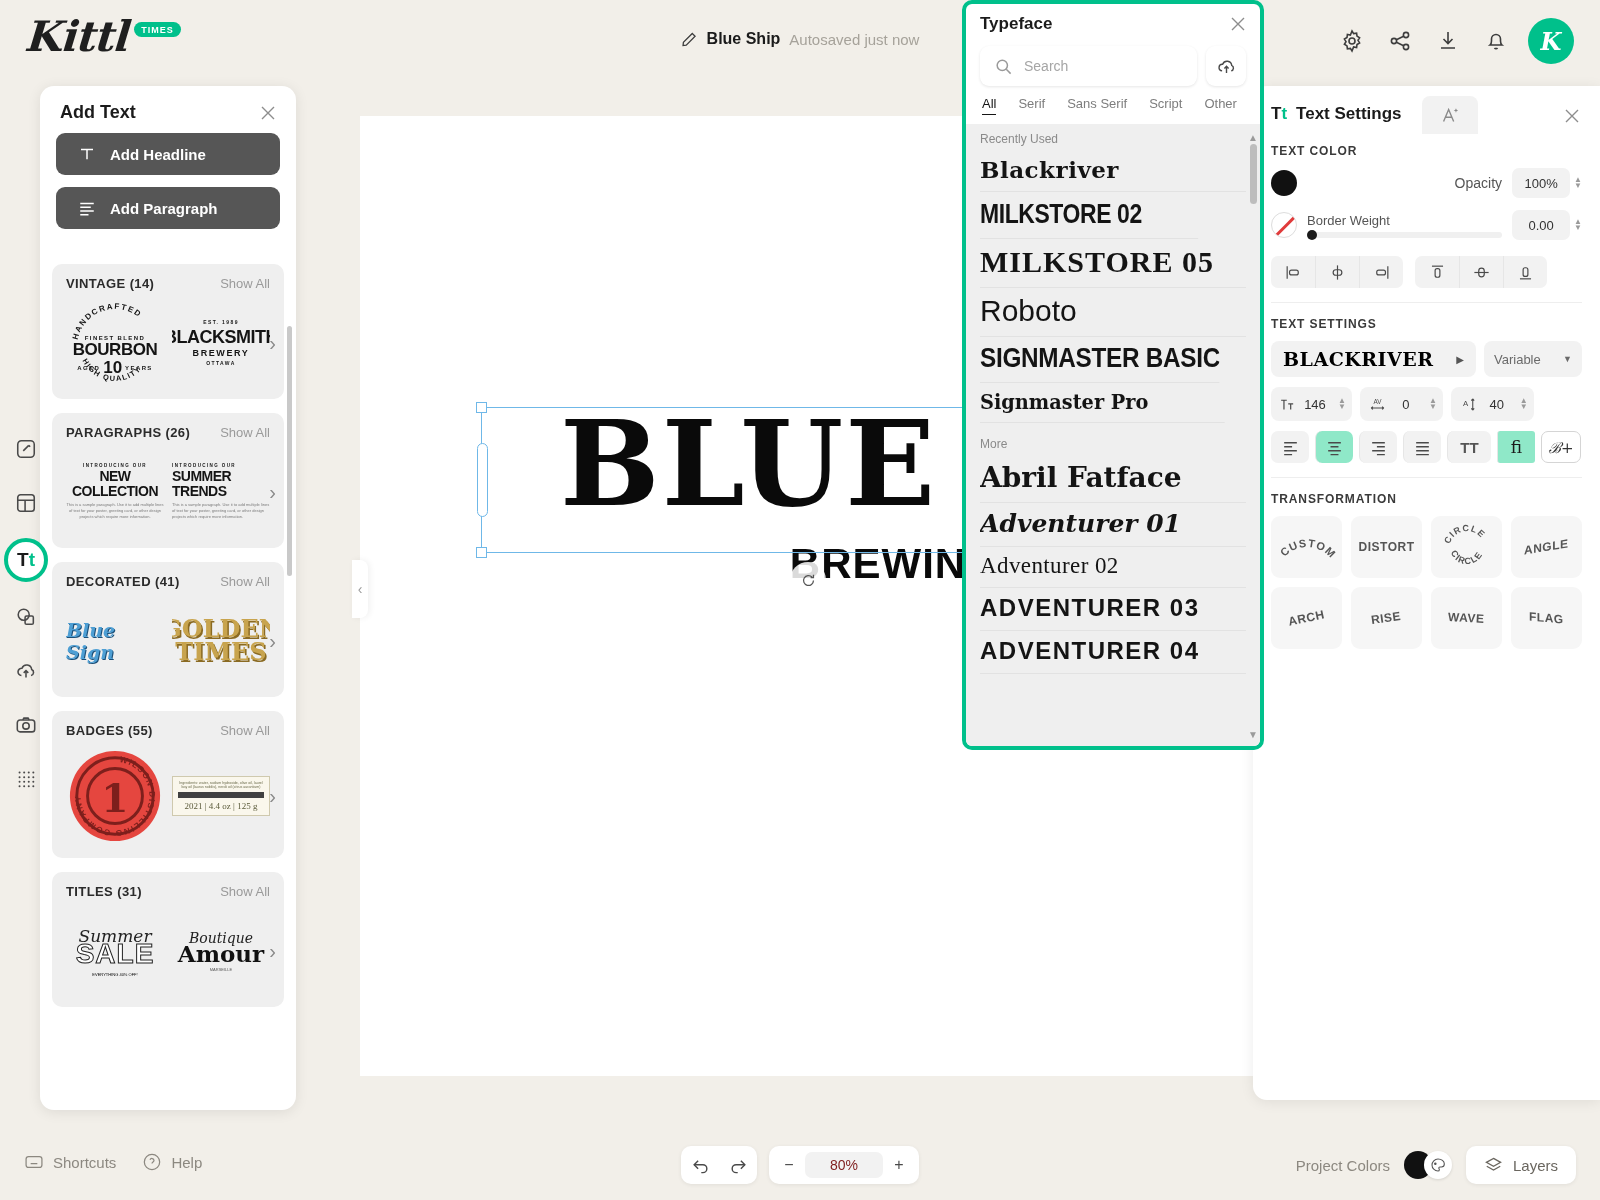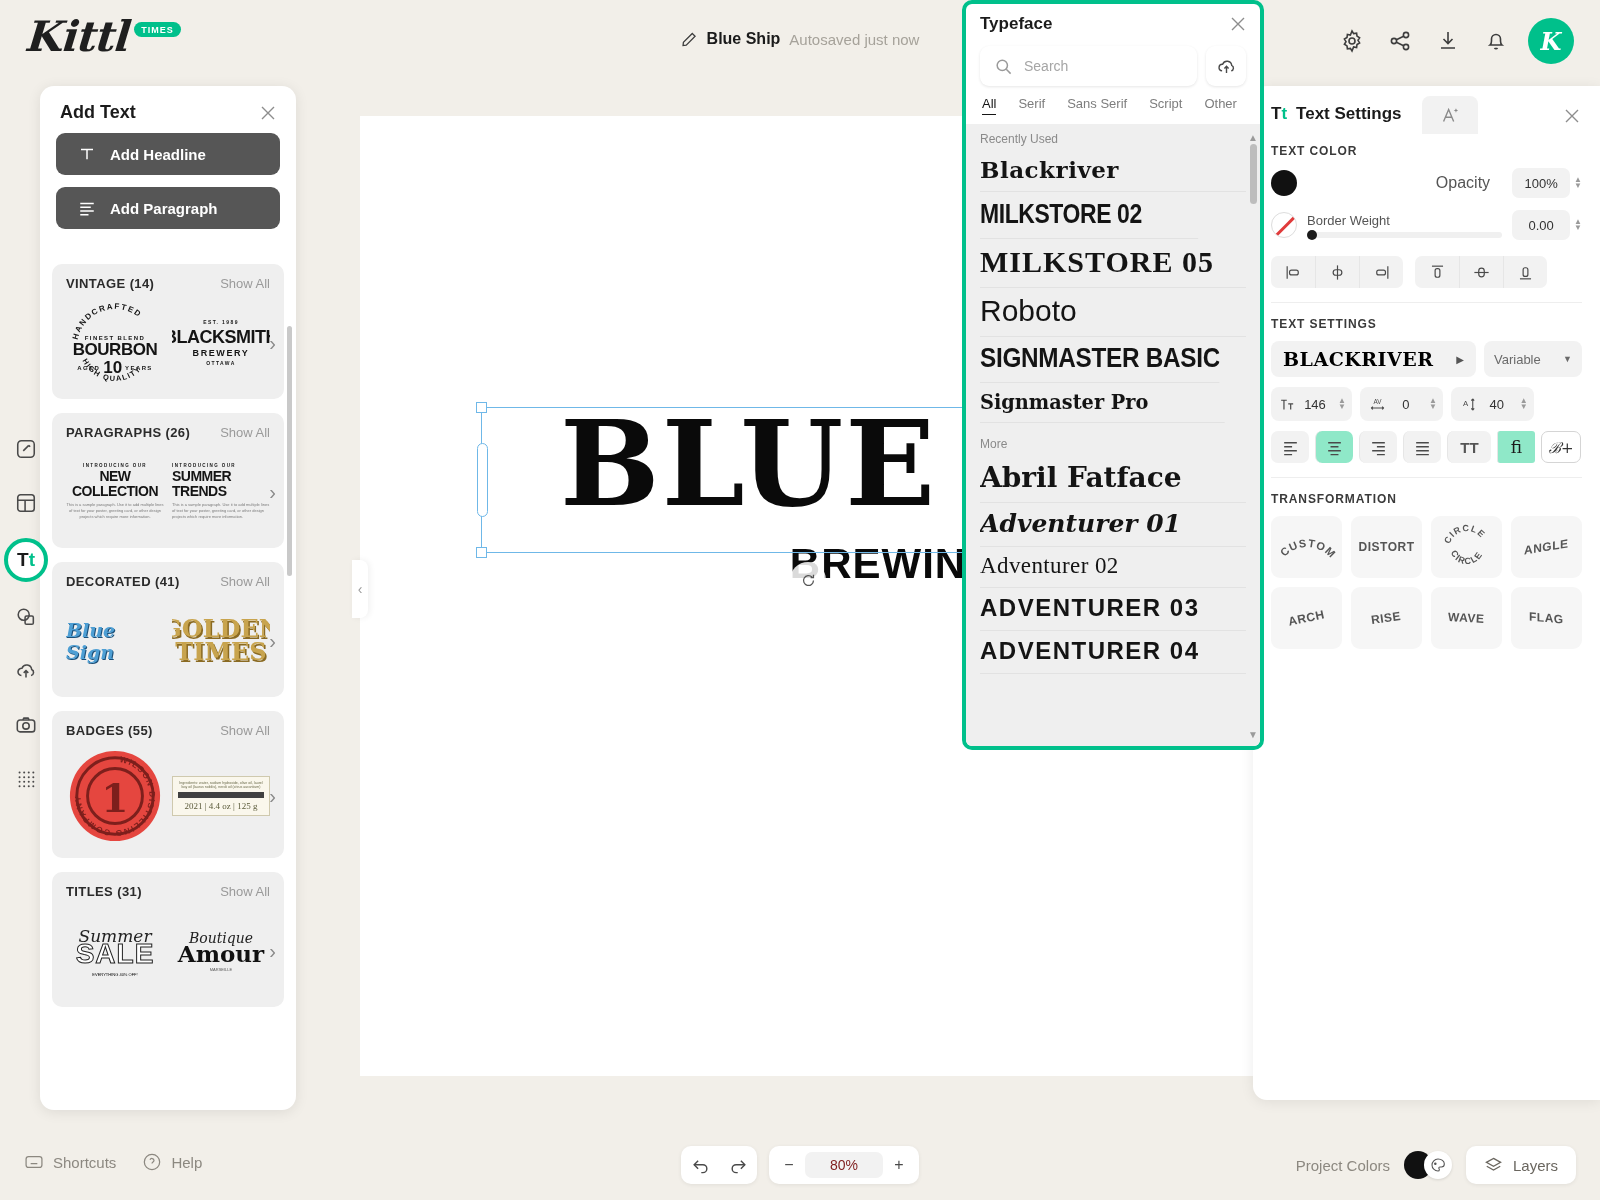--- a/index.html
+++ b/index.html
@@ -233,21 +233,21 @@
   .row { display: flex; align-items: center; }
   .swatch-black { width: 26px; height: 26px; border-radius: 50%; background: #111; cursor: pointer; }
   .swatch-none {
     width: 26px; height: 26px; border-radius: 50%; background: #fff;
     border: 1px solid #ddd; position: relative; overflow: hidden; cursor: pointer;
   }
   .swatch-none::after {
     content: ''; position: absolute; left: -3px; top: 11px; width: 34px; height: 2.5px;
     background: #e03b3b; transform: rotate(-45deg);
   }
-  .opacity-label { font-size: 16px; color: #555; margin-left: auto; margin-right: 22px; }
+  .opacity-label { font-size: 14px; color: #555; margin-left: auto; margin-right: 10px; }
   .numbox {
     background: #f2f2f2; border-radius: 7px; height: 30px; min-width: 58px;
     display: flex; align-items: center; justify-content: center;
     font-size: 13px; color: #333; padding: 0 6px; cursor: pointer;
   }
   .spinner { display: flex; flex-direction: column; gap: 2px; margin-left: 4px; color: #9a9a9a; font-size: 8px; line-height: .8; cursor: pointer; }
   .bw-label { font-size: 13px; color: #555; margin-left: 10px; }
   .slider-track {
     height: 6px; background: #f0f0f0; border-radius: 4px; flex: 1;
     margin: 0 12px 0 10px; position: relative; cursor: pointer;

